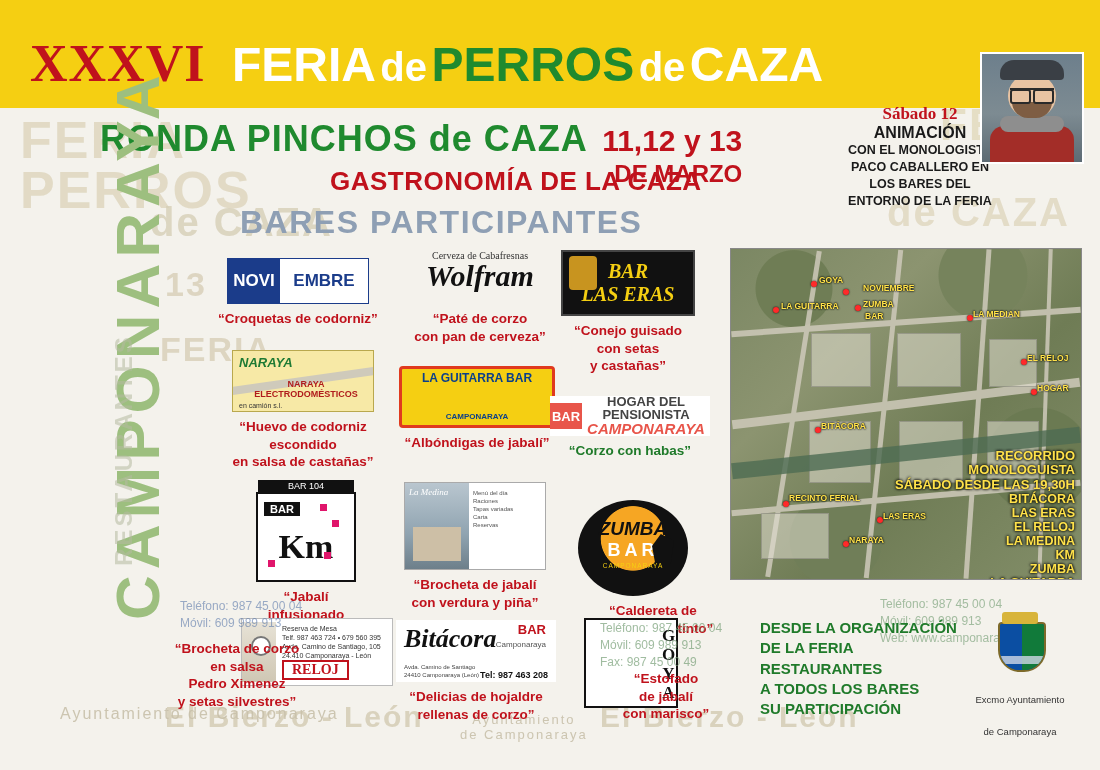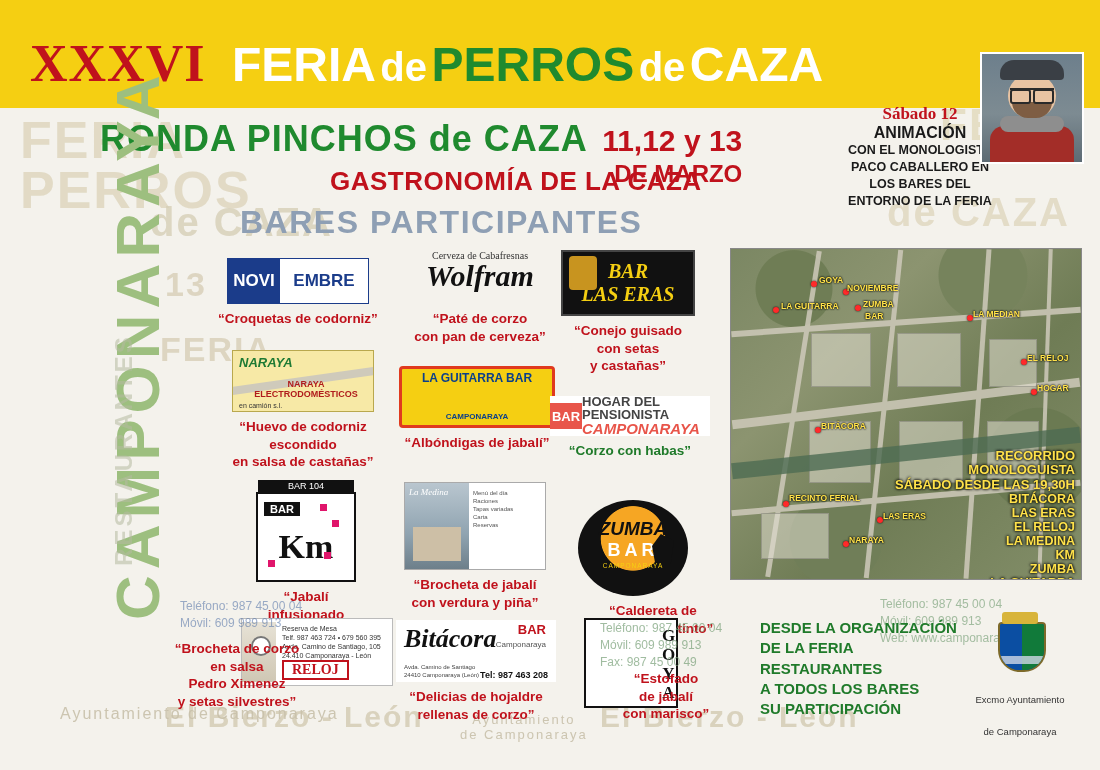--- a/index.html
+++ b/index.html
@@ -131,21 +131,21 @@
   .l-naraya .road{position:absolute;left:-10px;top:26px;width:160px;height:8px;background:#cfcabb;transform:rotate(-8deg);}
   .l-naraya .t2{position:absolute;left:6px;bottom:12px;font-size:9px;color:#b01c1c;font-weight:bold;}
   .l-naraya .t3{position:absolute;left:6px;bottom:2px;font-size:7px;color:#333;}
 
   .l-guitarra{width:150px;height:56px;background:#f5cf12;border:3px solid #e03a1e;border-radius:4px;position:relative;}
   .l-guitarra .r1{position:absolute;left:0;right:0;top:2px;font-size:12px;font-weight:bold;color:#0b3f8a;}
   .l-guitarra .r2{position:absolute;left:0;right:0;bottom:4px;font-size:8px;font-weight:bold;color:#0b3f8a;}
 
   .l-hogar{width:160px;height:40px;background:#ffffff;display:flex;align-items:center;}
   .l-hogar .bx{flex:0 0 32px;height:26px;background:#e8554a;color:#fff;font-size:13px;font-weight:bold;display:flex;align-items:center;justify-content:center;}
-  .l-hogar .tx{flex:1;text-align:left;padding-left:0;}
+  .l-hogar .tx{flex:1;text-align:center;padding-left:0;}
   .l-hogar .t1{font-size:13px;color:#444;font-weight:bold;line-height:1;}
   .l-hogar .t2{font-size:15px;color:#e8554a;font-weight:bold;font-style:italic;line-height:1.1;}
 
   .l-km{width:96px;height:86px;background:#ffffff;border:2px solid #111;position:relative;}
   .l-km .bar{position:absolute;left:0;right:0;top:-14px;background:#111;color:#fff;font-size:9px;padding:1px 0;}
   .l-km .bb{position:absolute;left:6px;top:8px;background:#111;color:#fff;font-size:11px;padding:1px 6px;font-weight:bold;}
   .l-km .big{position:absolute;left:0;right:0;top:34px;font-size:34px;font-weight:bold;color:#111;font-family:"Liberation Serif",serif;}
   .l-km .sq{position:absolute;width:7px;height:7px;background:#e0156b;}
 
   .l-medina{width:140px;height:86px;background:#ffffff;border:1px solid #aaa;display:flex;}
@@ -406,21 +406,21 @@
     <div class="blk" style="left:258px;top:90px;width:46px;height:46px;"></div>
     <div class="blk" style="left:78px;top:172px;width:60px;height:60px;"></div>
     <div class="blk" style="left:168px;top:172px;width:62px;height:60px;"></div>
     <div class="blk" style="left:256px;top:172px;width:50px;height:56px;"></div>
     <div class="blk" style="left:30px;top:264px;width:66px;height:44px;"></div>
     <div class="river"></div>
 
     <div class="dot" style="left:80px;top:32px;"></div>
       <div class="mp" style="left:88px;top:26px;">GOYA</div>
     <div class="dot" style="left:112px;top:40px;"></div>
-      <div class="mp" style="left:116px;top:34px;">NOVIEMBRE</div>
+      <div class="mp" style="left:132px;top:34px;">NOVIEMBRE</div>
     <div class="dot" style="left:124px;top:56px;"></div>
       <div class="mp" style="left:132px;top:50px;">ZUMBA</div>
     <div class="mp" style="left:134px;top:62px;">BAR</div>
     <div class="dot" style="left:42px;top:58px;"></div>
       <div class="mp" style="left:50px;top:52px;">LA GUITARRA</div>
     <div class="dot" style="left:236px;top:66px;"></div>
       <div class="mp" style="left:242px;top:60px;">LA MEDIAN</div>
     <div class="dot" style="left:290px;top:110px;"></div>
       <div class="mp" style="left:296px;top:104px;">EL RELOJ</div>
     <div class="dot" style="left:300px;top:140px;"></div>

